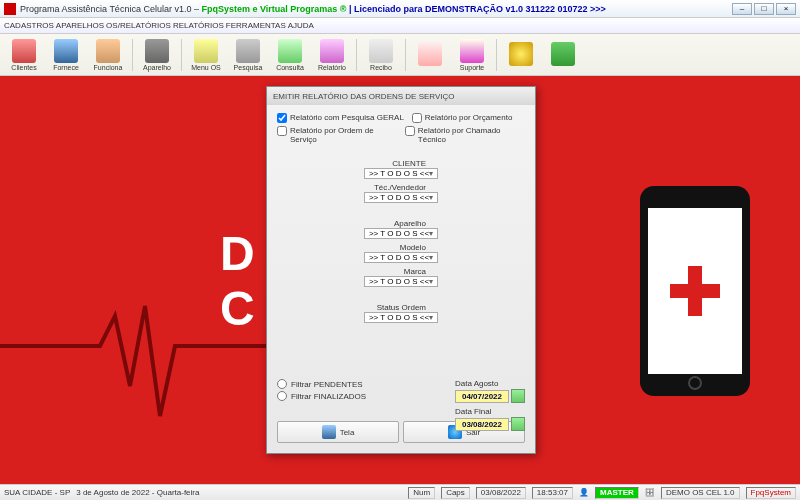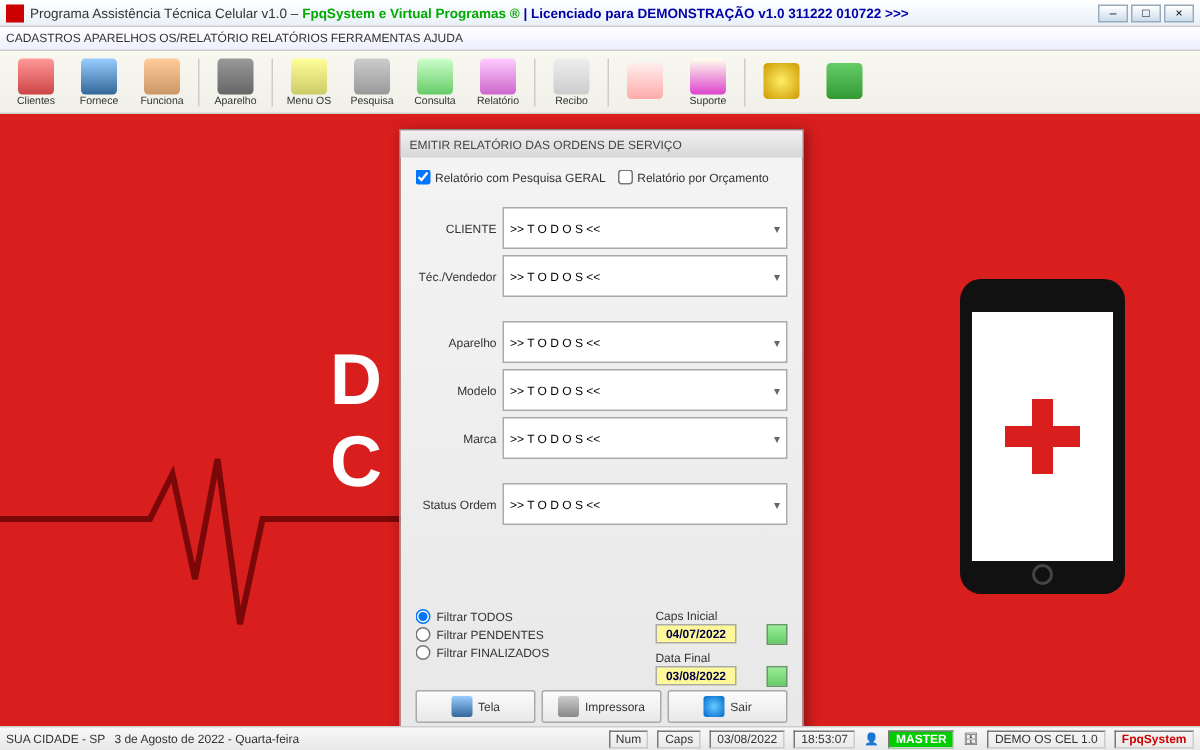--- a/index.html
+++ b/index.html
@@ -43,69 +43,69 @@
 .cross { position: relative; width: 50px; height: 50px; }
 .cross::before, .cross::after { content: ''; position: absolute; background: #d91e1e; }
 .cross::before { left: 18px; top: 0; width: 14px; height: 50px; }
 .cross::after { left: 0; top: 18px; width: 50px; height: 14px; }
 .phone-btn { position: absolute; bottom: 6px; left: 50%; transform: translateX(-50%); width: 14px; height: 14px; border: 2px solid #444; border-radius: 50%; }
 
 .dialog { position: absolute; left: 266px; top: 10px; width: 270px; background: linear-gradient(#f4f4f4,#e8e8e8); border: 1px solid #888; box-shadow: 2px 2px 8px rgba(0,0,0,.4); font-size: 8px; }
 .dlg-title { height: 18px; background: linear-gradient(#f0f0f0,#d8d8d8); padding: 0 6px; display: flex; align-items: center; color: #444; font-size: 8px; }
 .dlg-body { padding: 8px 10px; }
 .chk-row { display: flex; gap: 8px; margin-bottom: 3px; }
-.chk { display: flex; align-items: center; gap: 3px; font-size: 8px; color: #333; }
+.chk { display: flex; gap: 3px; font-size: 8px; color: #333; }
 .chk input { width: 10px; height: 10px; }
-.fld-row { display: flex; align-items: center; margin: 4px 0; }
+.fld-row { display: flex; align-items: center; margin: 4px 0; flex-direction: column; }
 .fld-lbl { width: 58px; text-align: right; padding-right: 4px; font-size: 8px; color: #333; }
 .fld-sel { flex: 1; height: 28px; background: #fff; border: 1px solid #aaa; font-size: 8px; padding: 0 4px; display: flex; align-items: center; justify-content: space-between; }
 .fld-sel::after { content: '▾'; color: #666; font-size: 8px; }
 .gap { height: 8px; }
 .gap2 { height: 46px; }
 .radios { margin: 6px 0; }
 .rad { display: flex; align-items: center; gap: 4px; font-size: 8px; color: #333; margin: 2px 0; }
 .rad input { width: 10px; height: 10px; }
 .dates { position: absolute; right: 14px; bottom: 56px; font-size: 8px; }
 .date-grp { margin-bottom: 4px; }
 .date-lbl { color: #333; margin-bottom: 1px; }
-.date-row { display: flex; align-items: flex-start; gap: 20px; }
+.date-row { display: flex; align-items: center; gap: 2px; }
 .date-val { background: #fff89a; border: 1px solid #aaa; padding: 1px 6px; font-weight: bold; color: #004; }
 .date-btn { width: 14px; height: 14px; background: linear-gradient(#9e9,#6c6); border: 1px solid #696; }
 .dlg-btns { display: flex; gap: 4px; padding: 6px 10px 10px; }
 .dlg-btn { flex: 1; height: 22px; background: linear-gradient(#fcfcfc,#e8e8e8); border: 1px solid #aaa; display: flex; align-items: center; justify-content: center; gap: 4px; font-size: 8px; color: #333; border-radius: 2px; }
 .dlg-btn .bi { width: 14px; height: 14px; border-radius: 2px; }
 .bi-tela { background: linear-gradient(#9cf,#369); }
 .bi-imp { background: linear-gradient(#ccc,#888); }
 .bi-sair { background: radial-gradient(#6cf,#06c); border-radius: 50%; }
 
 .status-bar { height: 16px; background: linear-gradient(#f8f8f8,#e8e8e8); border-top: 1px solid #ccc; display: flex; align-items: center; font-size: 8px; color: #333; padding: 0 4px; gap: 6px; }
 .status-bar .sp { flex: 1; }
 .st-box { border: 1px inset #ccc; padding: 0 4px; height: 12px; display: flex; align-items: center; }
 .st-green { background: #0c0; color: #fff; font-weight: bold; text-align: right; }
-.st-red { color: #c00; font-weight: bold; }
+.st-red { color: #c00; font-weight: normal; }
 </style>
 </head>
 <body>
 
 <div class="title-bar">
   <div class="icon"></div>
   <div class="title-text">
     <span>Programa Assistência Técnica Celular v1.0 – </span><span class="green">FpqSystem e Virtual Programas ®</span><span class="blue"> | Licenciado para  DEMONSTRAÇÃO v1.0 311222 010722 &gt;&gt;&gt;</span>
   </div>
   <div class="win-btns">
     <div class="win-btn">–</div>
     <div class="win-btn">□</div>
     <div class="win-btn">×</div>
   </div>
 </div>
 
 <div class="menu-bar">
   <span>CADASTROS</span>
   <span>APARELHOS</span>
-  <span>OS/RELATÓRIO</span>
+  <span>OS/RELATÓRIOS</span>
   <span>RELATÓRIOS</span>
   <span>FERRAMENTAS</span>
   <span>AJUDA</span>
 </div>
 
 <div class="toolbar">
   <div class="tb-btn">
       <div class="ico ico-clientes"></div>
       <span>Clientes</span>
     </div>
@@ -180,20 +180,30 @@
       <div class="chk-row">
         <label class="chk">
             <input type="checkbox" checked="" style="">
             <span>Relatório com Pesquisa GERAL</span>
           </label>
         <label class="chk">
             <input type="checkbox" style="">
             <span>Relatório por Orçamento</span>
           </label>
       </div>
+      <div class="chk-row">
+        <label class="chk">
+            <input type="checkbox" style="">
+            <span>Relatório por Ordem de Serviço</span>
+          </label>
+        <label class="chk">
+            <input type="checkbox" style="">
+            <span>Relatório por Chamado Técnico</span>
+          </label>
+      </div>
       <div class="gap"></div>
       <div class="fld-row">
           <div class="fld-lbl">CLIENTE</div>
           <div class="fld-sel">
             <span>&gt;&gt; T O D O S &lt;&lt;</span>
           </div>
         </div>
       <div class="fld-row">
           <div class="fld-lbl">Téc./Vendedor</div>
           <div class="fld-sel">
@@ -222,59 +232,51 @@
       <div class="gap"></div>
       <div class="fld-row">
           <div class="fld-lbl">Status Ordem</div>
           <div class="fld-sel">
             <span>&gt;&gt; T O D O S &lt;&lt;</span>
           </div>
         </div>
       <div class="gap2"></div>
       <div style="position:relative">
         <div class="radios">
-          <label class="rad">
-              <input type="radio" name="f" checked="" style="">
-              <span>Filtrar TODOS</span>
-            </label>
           <label class="rad">
               <input type="radio" name="f" style="">
               <span>Filtrar PENDENTES</span>
             </label>
           <label class="rad">
               <input type="radio" name="f" style="">
               <span>Filtrar FINALIZADOS</span>
             </label>
         </div>
         <div class="dates" style="position:absolute;right:0;top:0">
           <div class="date-grp">
-            <div class="date-lbl">Caps Inicial</div>
+            <div class="date-lbl">Data Agosto</div>
             <div class="date-row">
                 <div class="date-val">04/07/2022</div>
                 <div class="date-btn"></div>
               </div>
           </div>
           <div class="date-grp">
             <div class="date-lbl">Data Final</div>
             <div class="date-row">
                 <div class="date-val">03/08/2022</div>
                 <div class="date-btn"></div>
               </div>
           </div>
         </div>
       </div>
     </div>
     <div class="dlg-btns">
       <div class="dlg-btn">
           <div class="bi bi-tela"></div>
           <span>Tela</span>
-        </div>
-      <div class="dlg-btn">
-          <div class="bi bi-imp"></div>
-          <span>Impressora</span>
         </div>
       <div class="dlg-btn">
           <div class="bi bi-sair"></div>
           <span>Sair</span>
         </div>
     </div>
   </div>
 </div>
 
 <div class="status-bar">

